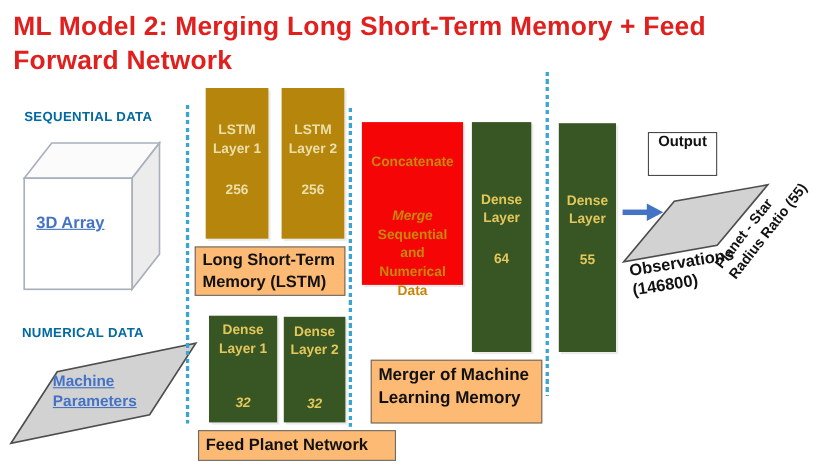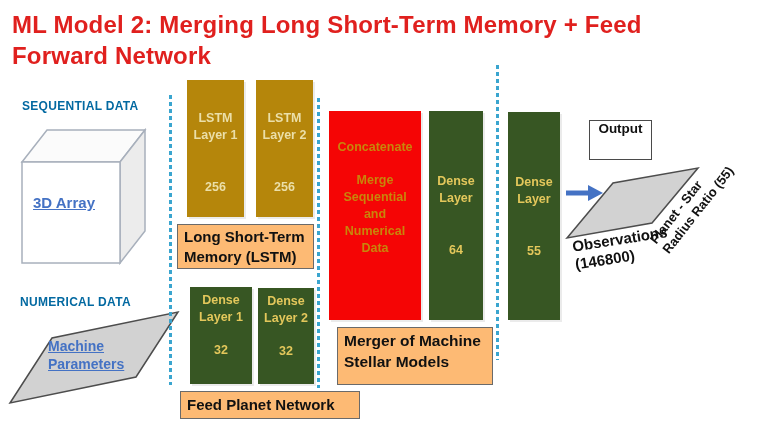--- a/index.html
+++ b/index.html
@@ -15,22 +15,22 @@
   .blue-label{position:absolute;color:var(--accent-blue);font-weight:bold;font-size:15px;text-decoration:underline;}
 
   .divider{position:absolute;width:3px;
            background-image:repeating-linear-gradient(180deg,var(--divider-blue) 0 4px,transparent 4px 7px);}
 
   .layer-box{position:absolute;text-align:center;font-weight:bold;font-size:12.5px;
              line-height:17px;box-sizing:border-box;box-shadow:2px 2px 0 rgba(0,0,0,0.08);}
   .gold{background:var(--gold-box);color:var(--gold-box-text);}
   .green{background:var(--green-box);color:var(--green-box-text);}
   .red{background:var(--red-box);color:var(--red-box-text);}
-  .units{margin-top:35px;}
-  .gap16{margin-top:16px;}
+  .units{margin-top:20px;}
+  .gap16{margin-top:32px;font-style:italic;}
 
   .caption-box{position:absolute;background:#fdba74;border:1px solid #6a6a6a;color:#111;
                font-weight:bold;box-sizing:border-box;padding:2px 6px;font-size:15px;line-height:20px;}
   .caption-single{display:flex;align-items:center;}
 
   .output-box{position:absolute;left:589px;top:72px;width:63px;height:40px;background:#fff;
               border:1px solid #4a4a4a;color:#111;font-weight:bold;font-size:13.5px;
               display:flex;align-items:flex-start;justify-content:center;box-sizing:border-box;margin-top:48px;}
 
   .cube-front{fill:#ffffff;stroke:var(--cube-stroke);stroke-width:1.5;}
@@ -108,38 +108,38 @@
   <div class="layer-box green" style="left:258px;top:288px;width:56px;height:96px;padding-top:5px">
     <div>Dense</div>
     <div>Layer 2</div>
     <div class="gap16">32</div>
   </div>
 
   <div class="caption-box caption-single" style="left:180px;top:391px;width:180px;height:28px">
     <div>Feed Planet Network</div>
   </div>
 
-  <div class="layer-box red" style="left:329px;top:111px;width:92px;height:209px;padding-top:28px">
+  <div class="layer-box red" style="left:329px;top:111px;width:92px;height:148px;padding-top:28px">
     <div>Concatenate</div>
     <div class="gap16">Merge</div>
     <div>Sequential</div>
     <div>and</div>
     <div>Numerical</div>
     <div>Data</div>
   </div>
 
   <div class="layer-box green" style="left:429px;top:111px;width:54px;height:209px;padding-top:62px">
     <div>Dense</div>
     <div>Layer</div>
     <div class="units">64</div>
   </div>
 
   <div class="caption-box" style="left:337px;top:327px;width:156px;height:58px;font-size:15.5px;line-height:21px;padding:2px 6px">
     <div>Merger of Machine</div>
-    <div>Stellar Models</div>
+    <div>Learning Memory</div>
   </div>
 
   <div class="layer-box green" style="left:508px;top:112px;width:52px;height:208px;padding-top:62px">
     <div>Dense</div>
     <div>Layer</div>
     <div class="units">55</div>
   </div>
 
   <div class="output-box">
     <div>Output</div>

